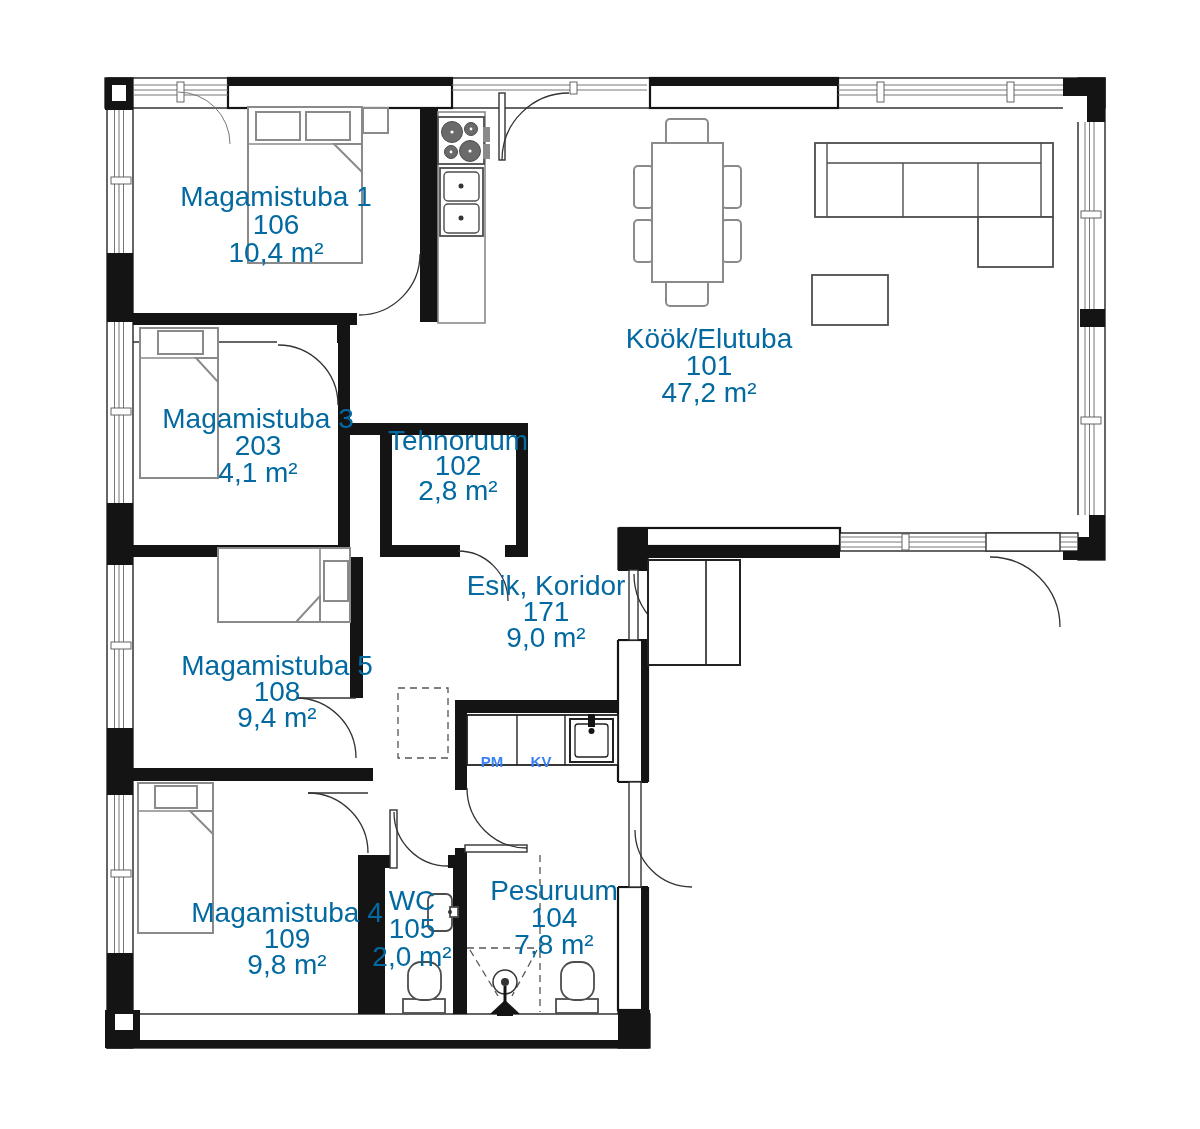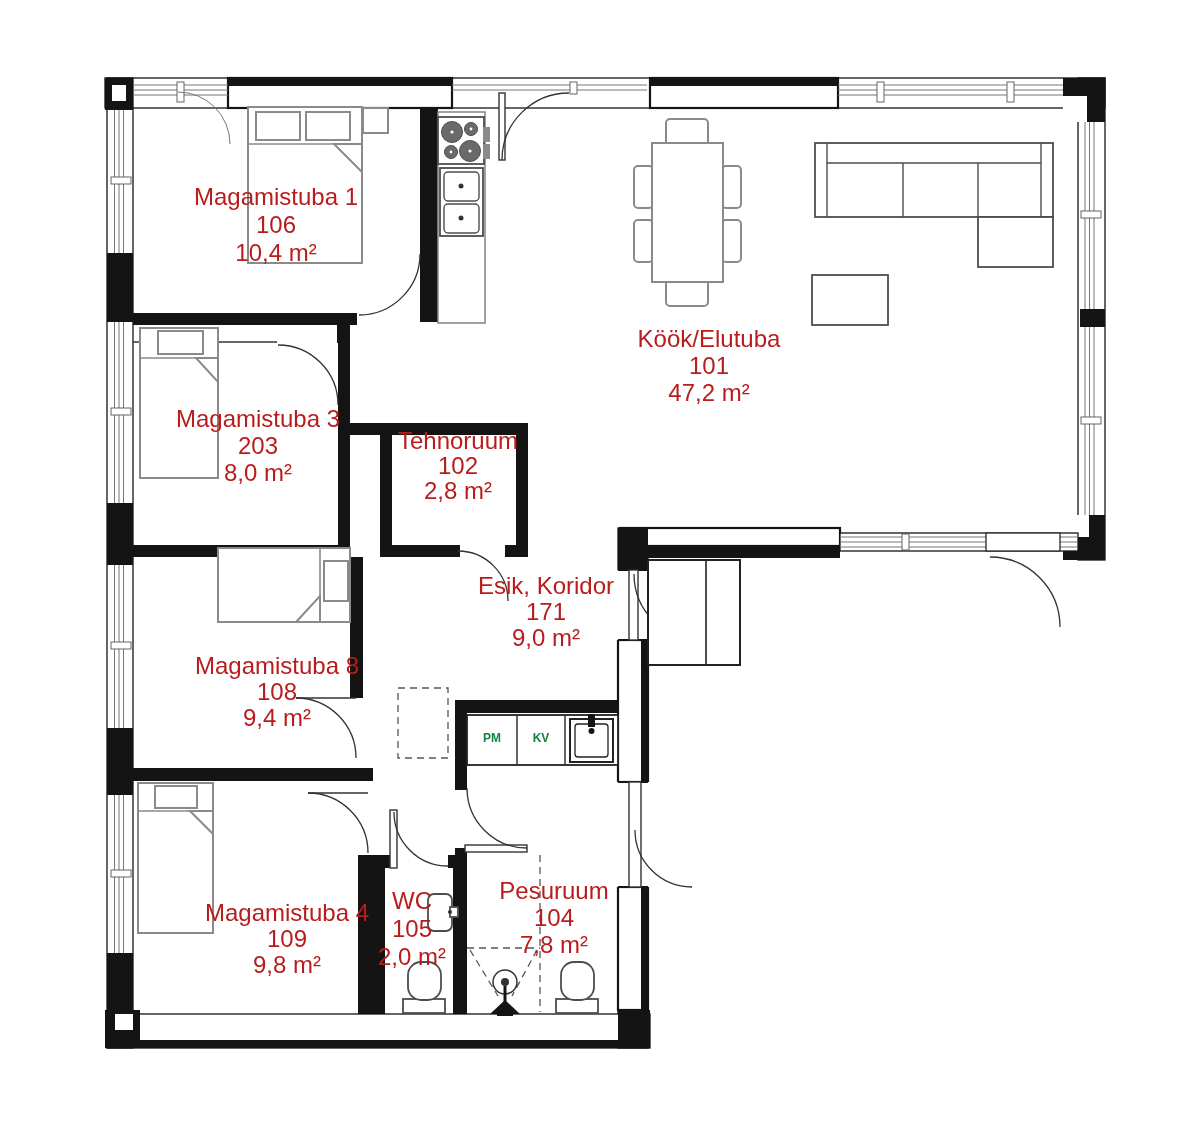--- a/index.html
+++ b/index.html
@@ -15,25 +15,25 @@
   .door{stroke:#333;stroke-width:1.3;fill:none;}
   .leaf{fill:#ffffff;stroke:#333;stroke-width:1.4;}
   .cap{stroke:#141414;stroke-width:2;}
   .wo{fill:#ffffff;}
   .fg{fill:#ffffff;stroke:#8a8a8a;stroke-width:2;}
   .fgl{stroke:#8a8a8a;stroke-width:1.6;fill:none;}
   .fd{fill:#ffffff;stroke:#4d4d4d;stroke-width:1.8;}
   .fdl{stroke:#4d4d4d;stroke-width:1.4;fill:none;}
   .dash{stroke:#555;stroke-width:1.3;fill:none;stroke-dasharray:7 5;}
   
-  .rlabel{position:absolute;width:220px;text-align:center;color:#b91c1c;
-          font-size:24px;line-height:27px;white-space:nowrap;}
+  .rlabel{position:absolute;width:220px;text-align:center;color:#0369a1;
+          font-size:28px;line-height:27px;white-space:nowrap;}
   .rlabel span{display:block;}
-  .alabel{position:absolute;width:44px;text-align:center;color:#15803d;
-          font-size:12px;font-weight:bold;line-height:16px;}
+  .alabel{position:absolute;width:44px;text-align:center;color:#3b82f6;
+          font-size:15px;font-weight:bold;line-height:16px;margin-top:24px;}
 </style>
 </head>
 <body>
 
 <div class="stage">
 
 <svg width="1200" height="1129" viewBox="0 0 1200 1129">
 
   <g>
     <rect class="band" x="105" y="78" width="1000" height="30"></rect>
@@ -349,24 +349,24 @@
     <span>2,0 m²</span>
   </div>
   <div class="rlabel" style="left:166px;top:183px;line-height:28px;">
     <span>Magamistuba 1</span>
     <span>106</span>
     <span>10,4 m²</span>
   </div>
   <div class="rlabel" style="left:148px;top:405px;line-height:27px;">
     <span>Magamistuba 3</span>
     <span>203</span>
-    <span>8,0 m²</span>
+    <span>4,1 m²</span>
   </div>
   <div class="rlabel" style="left:167px;top:653px;line-height:26px;">
-    <span>Magamistuba 8</span>
+    <span>Magamistuba 5</span>
     <span>108</span>
     <span>9,4 m²</span>
   </div>
   <div class="rlabel" style="left:177px;top:900px;line-height:26px;">
     <span>Magamistuba 4</span>
     <span>109</span>
     <span>9,8 m²</span>
   </div>
 
   <div class="alabel" style="left:470px;top:730px;">PM</div>

